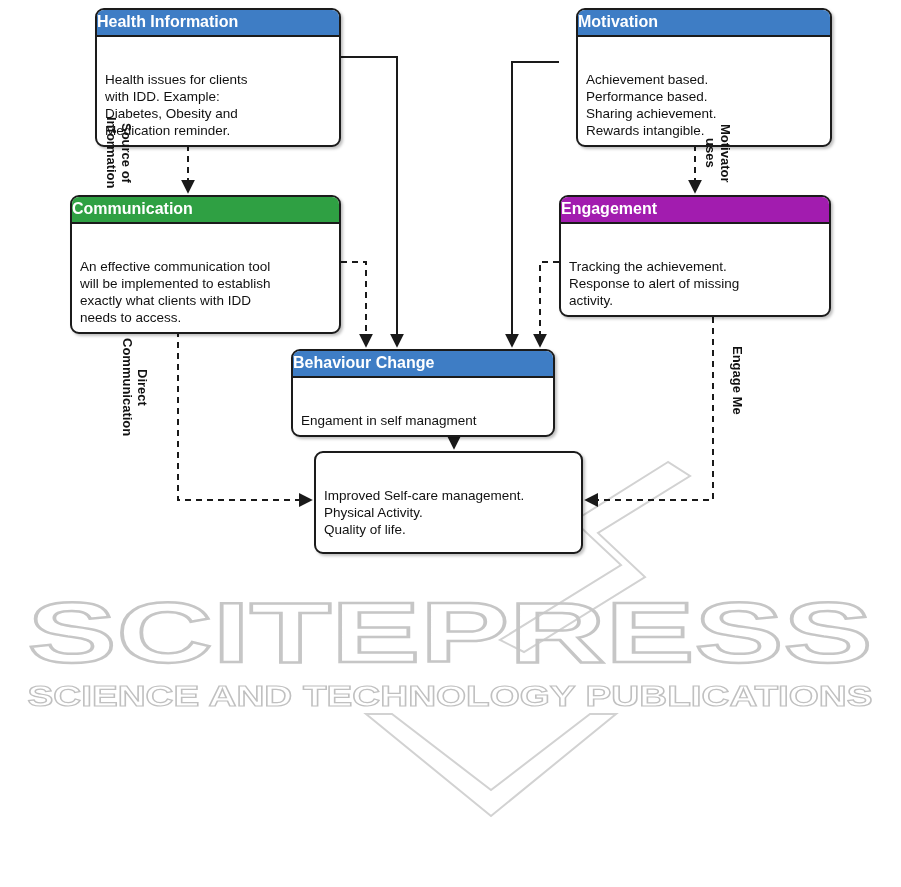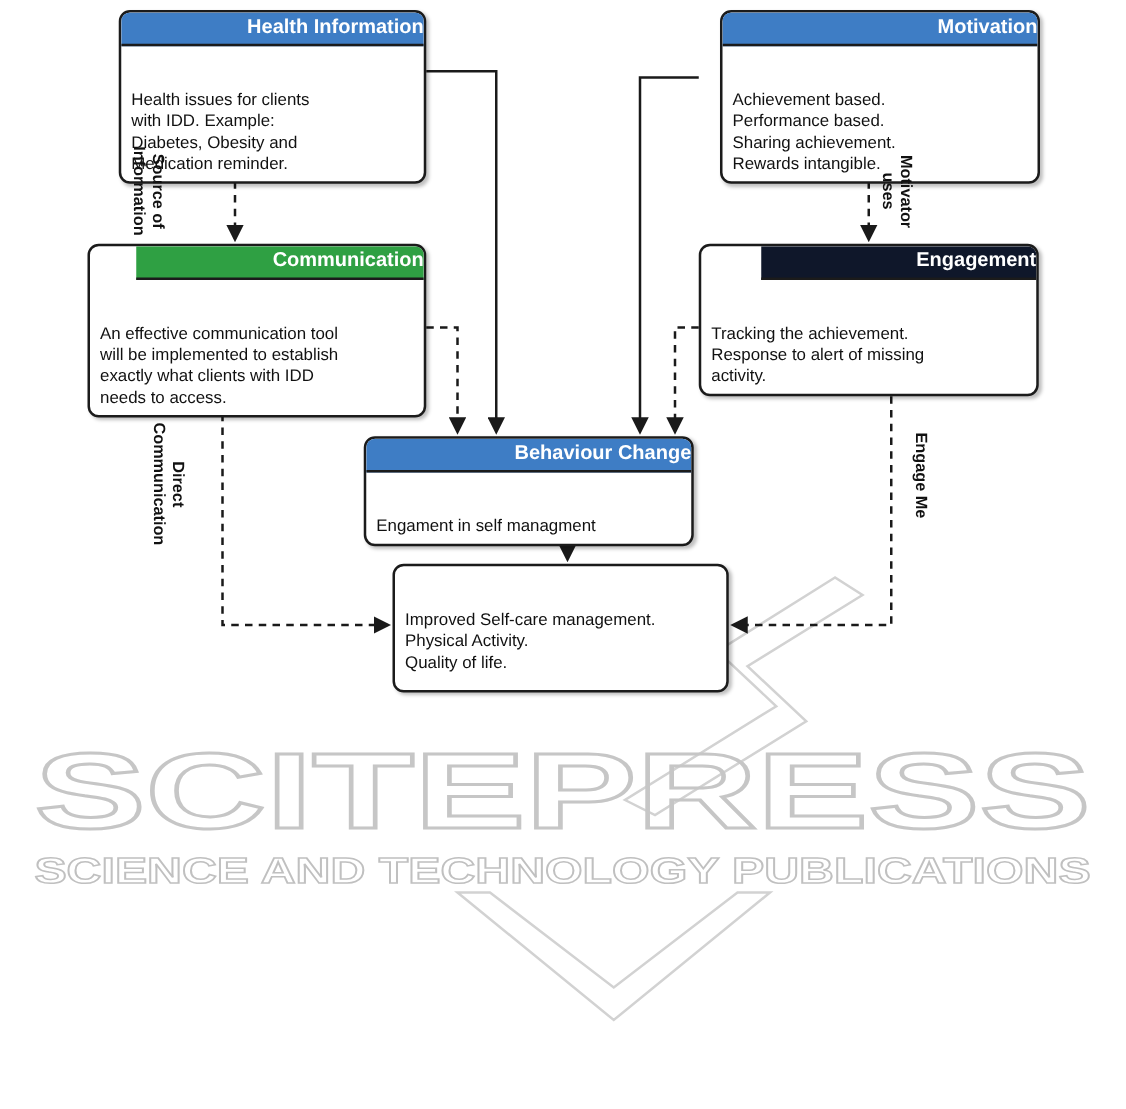--- a/index.html
+++ b/index.html
@@ -20,21 +20,21 @@
     border-radius:9px;
     background:#ffffff;
     box-shadow:2px 2px 3px rgba(0,0,0,0.25);
     overflow:hidden;
     box-sizing:border-box;
   }
   .box-header{
     color:#ffffff;
     font-weight:bold;
     font-size:16px;
-    text-align:right;
+    text-align:left;
     padding:3px 0 4px 0;
     border-bottom:2px solid #1b1b1b;
   }
   .box-body{
     font-size:13.5px;
     line-height:17px;
     color:#111111;
     padding:6px 8px;
     white-space:pre-line;
     margin-top:28px;
@@ -94,29 +94,29 @@
 
   <div class="box" style="left:576px;top:8px;width:256px;min-height:99px;">
     <div class="box-header" style="background: rgb(62, 125, 197);">Motivation</div>
     <div class="box-body">Achievement based.
 Performance based.
 Sharing achievement.
 Rewards intangible.</div>
   </div>
 
   <div class="box" style="left:70px;top:195px;width:271px;min-height:103px;">
-    <div class="box-header" style="background: rgb(47, 160, 67); margin-left: 37px;">Communication</div>
+    <div class="box-header" style="background: rgb(47, 160, 67);">Communication</div>
     <div class="box-body">An effective communication tool
 will be implemented to establish
 exactly what clients with IDD
 needs to access.</div>
   </div>
 
   <div class="box" style="left:559px;top:195px;width:272px;min-height:100px;">
-    <div class="box-header" style="background: #0f172a; margin-left: 48px;">Engagement</div>
+    <div class="box-header" style="background: #a21caf;">Engagement</div>
     <div class="box-body">Tracking the achievement.
 Response to alert of missing
 activity.</div>
   </div>
 
   <div class="box" style="left:291px;top:349px;width:264px;min-height:65px;">
     <div class="box-header" style="background: rgb(62, 125, 197);">Behaviour Change</div>
     <div class="box-body">Engament in self managment</div>
   </div>
 

